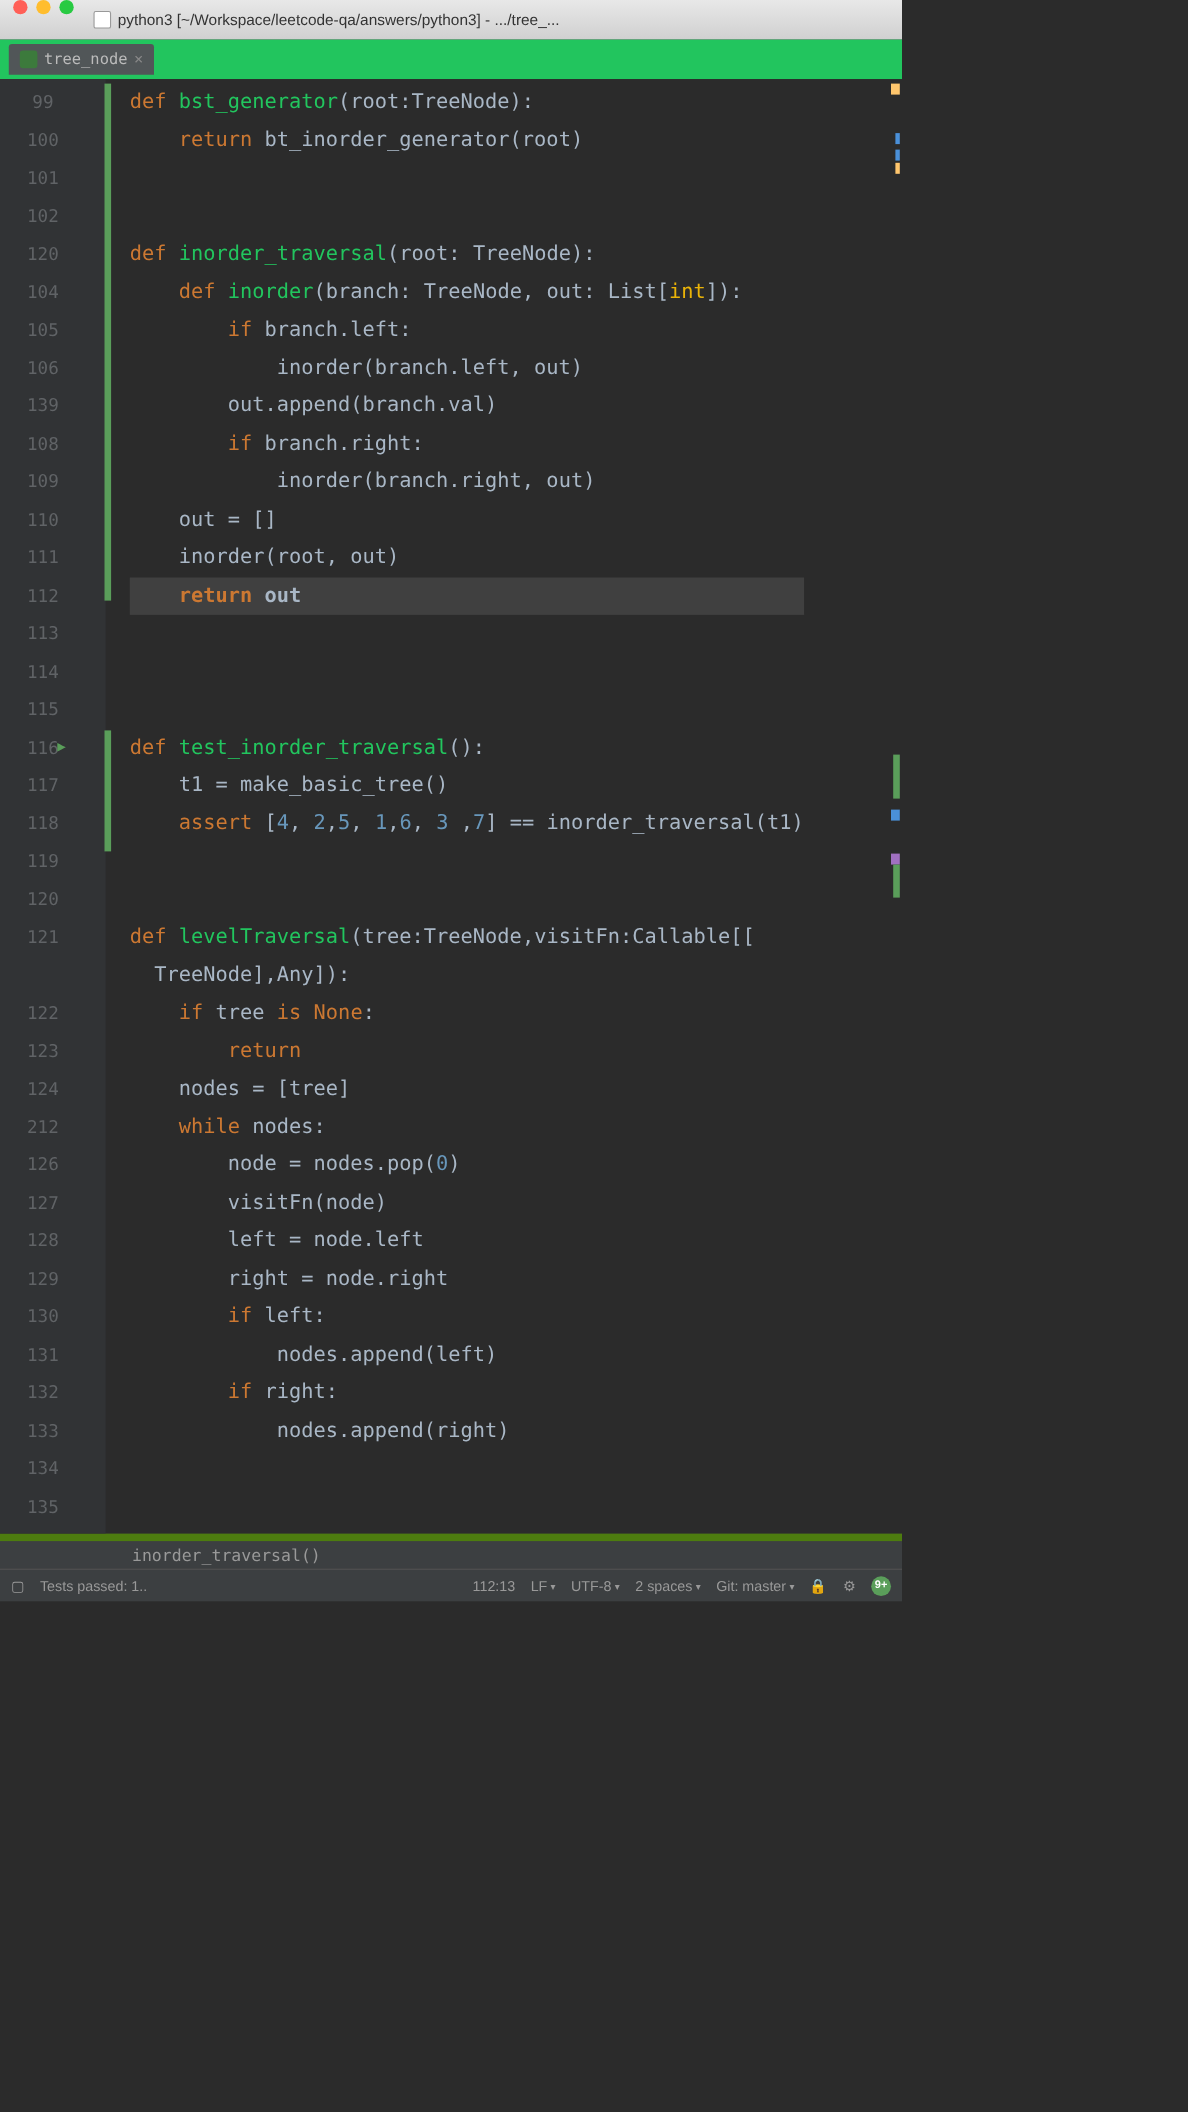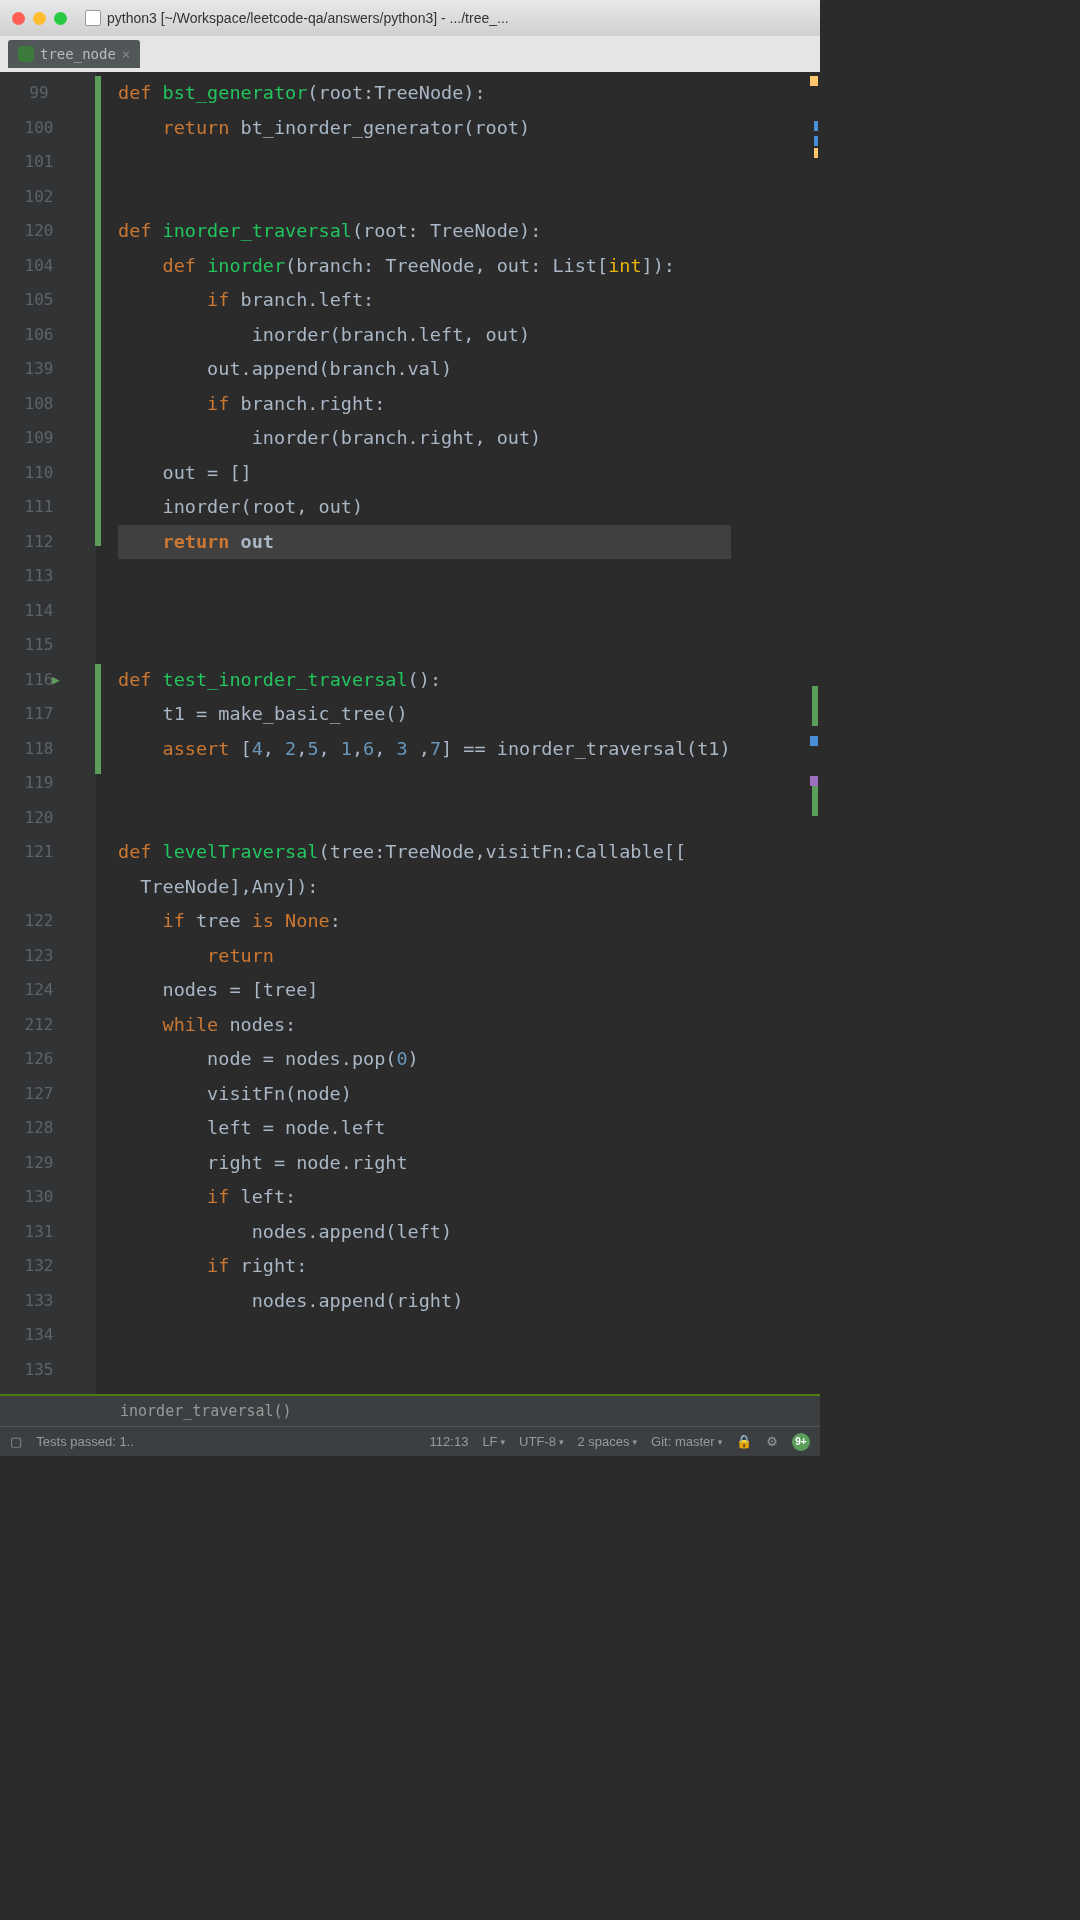--- a/index.html
+++ b/index.html
@@ -9,21 +9,20 @@
       color: #a9b7c6;
       width: 820px;
       height: 1456px;
       overflow: hidden;
       position: relative;
     }
     .titlebar {
       height: 36px;
       background: linear-gradient(#e8e8e8, #d0d0d0);
       display: flex;
-      align-items: center;
       padding: 0 12px;
       gap: 8px;
     }
     .traffic-lights { display: flex; gap: 8px; }
     .traffic-light { width: 13px; height: 13px; border-radius: 50%; }
     .tl-red { background: #ff5f57; }
     .tl-yellow { background: #ffbd2e; }
     .tl-green { background: #28ca42; }
     .title-text {
       margin-left: 10px;
@@ -36,21 +35,21 @@
     }
     .file-icon-small {
       width: 16px; height: 16px;
       background: #fff;
       border: 1px solid #999;
       border-radius: 2px;
       display: inline-block;
     }
     .tab-bar {
       height: 36px;
-      background: #e5e5e5;
+      background: #22c55e;
       display: flex;
       align-items: center;
       padding: 0 8px;
     }
     .tab {
       display: flex;
       align-items: center;
       gap: 6px;
       padding: 6px 10px;
       background: #515658;
@@ -105,21 +104,21 @@
     }
     .kw { color: #cc7832; }
     .fn { color: #22c55e; }
     .builtin { color: #eab308; }
     .num { color: #6897bb; }
     .op { color: #a9b7c6; }
     .cursor-line { background: #404040; font-weight: bold; }
     .breadcrumb {
       height: 32px;
       background: #3c3f41;
-      border-top: 2px solid #4d7c0f;
+      border-top: 7px solid #4d7c0f;
       padding-left: 120px;
       font-size: 15px;
       color: #999;
       display: flex;
       align-items: center;
     }
     .statusbar {
       height: 30px;
       background: #3c3f41;
       border-top: 1px solid #555;

